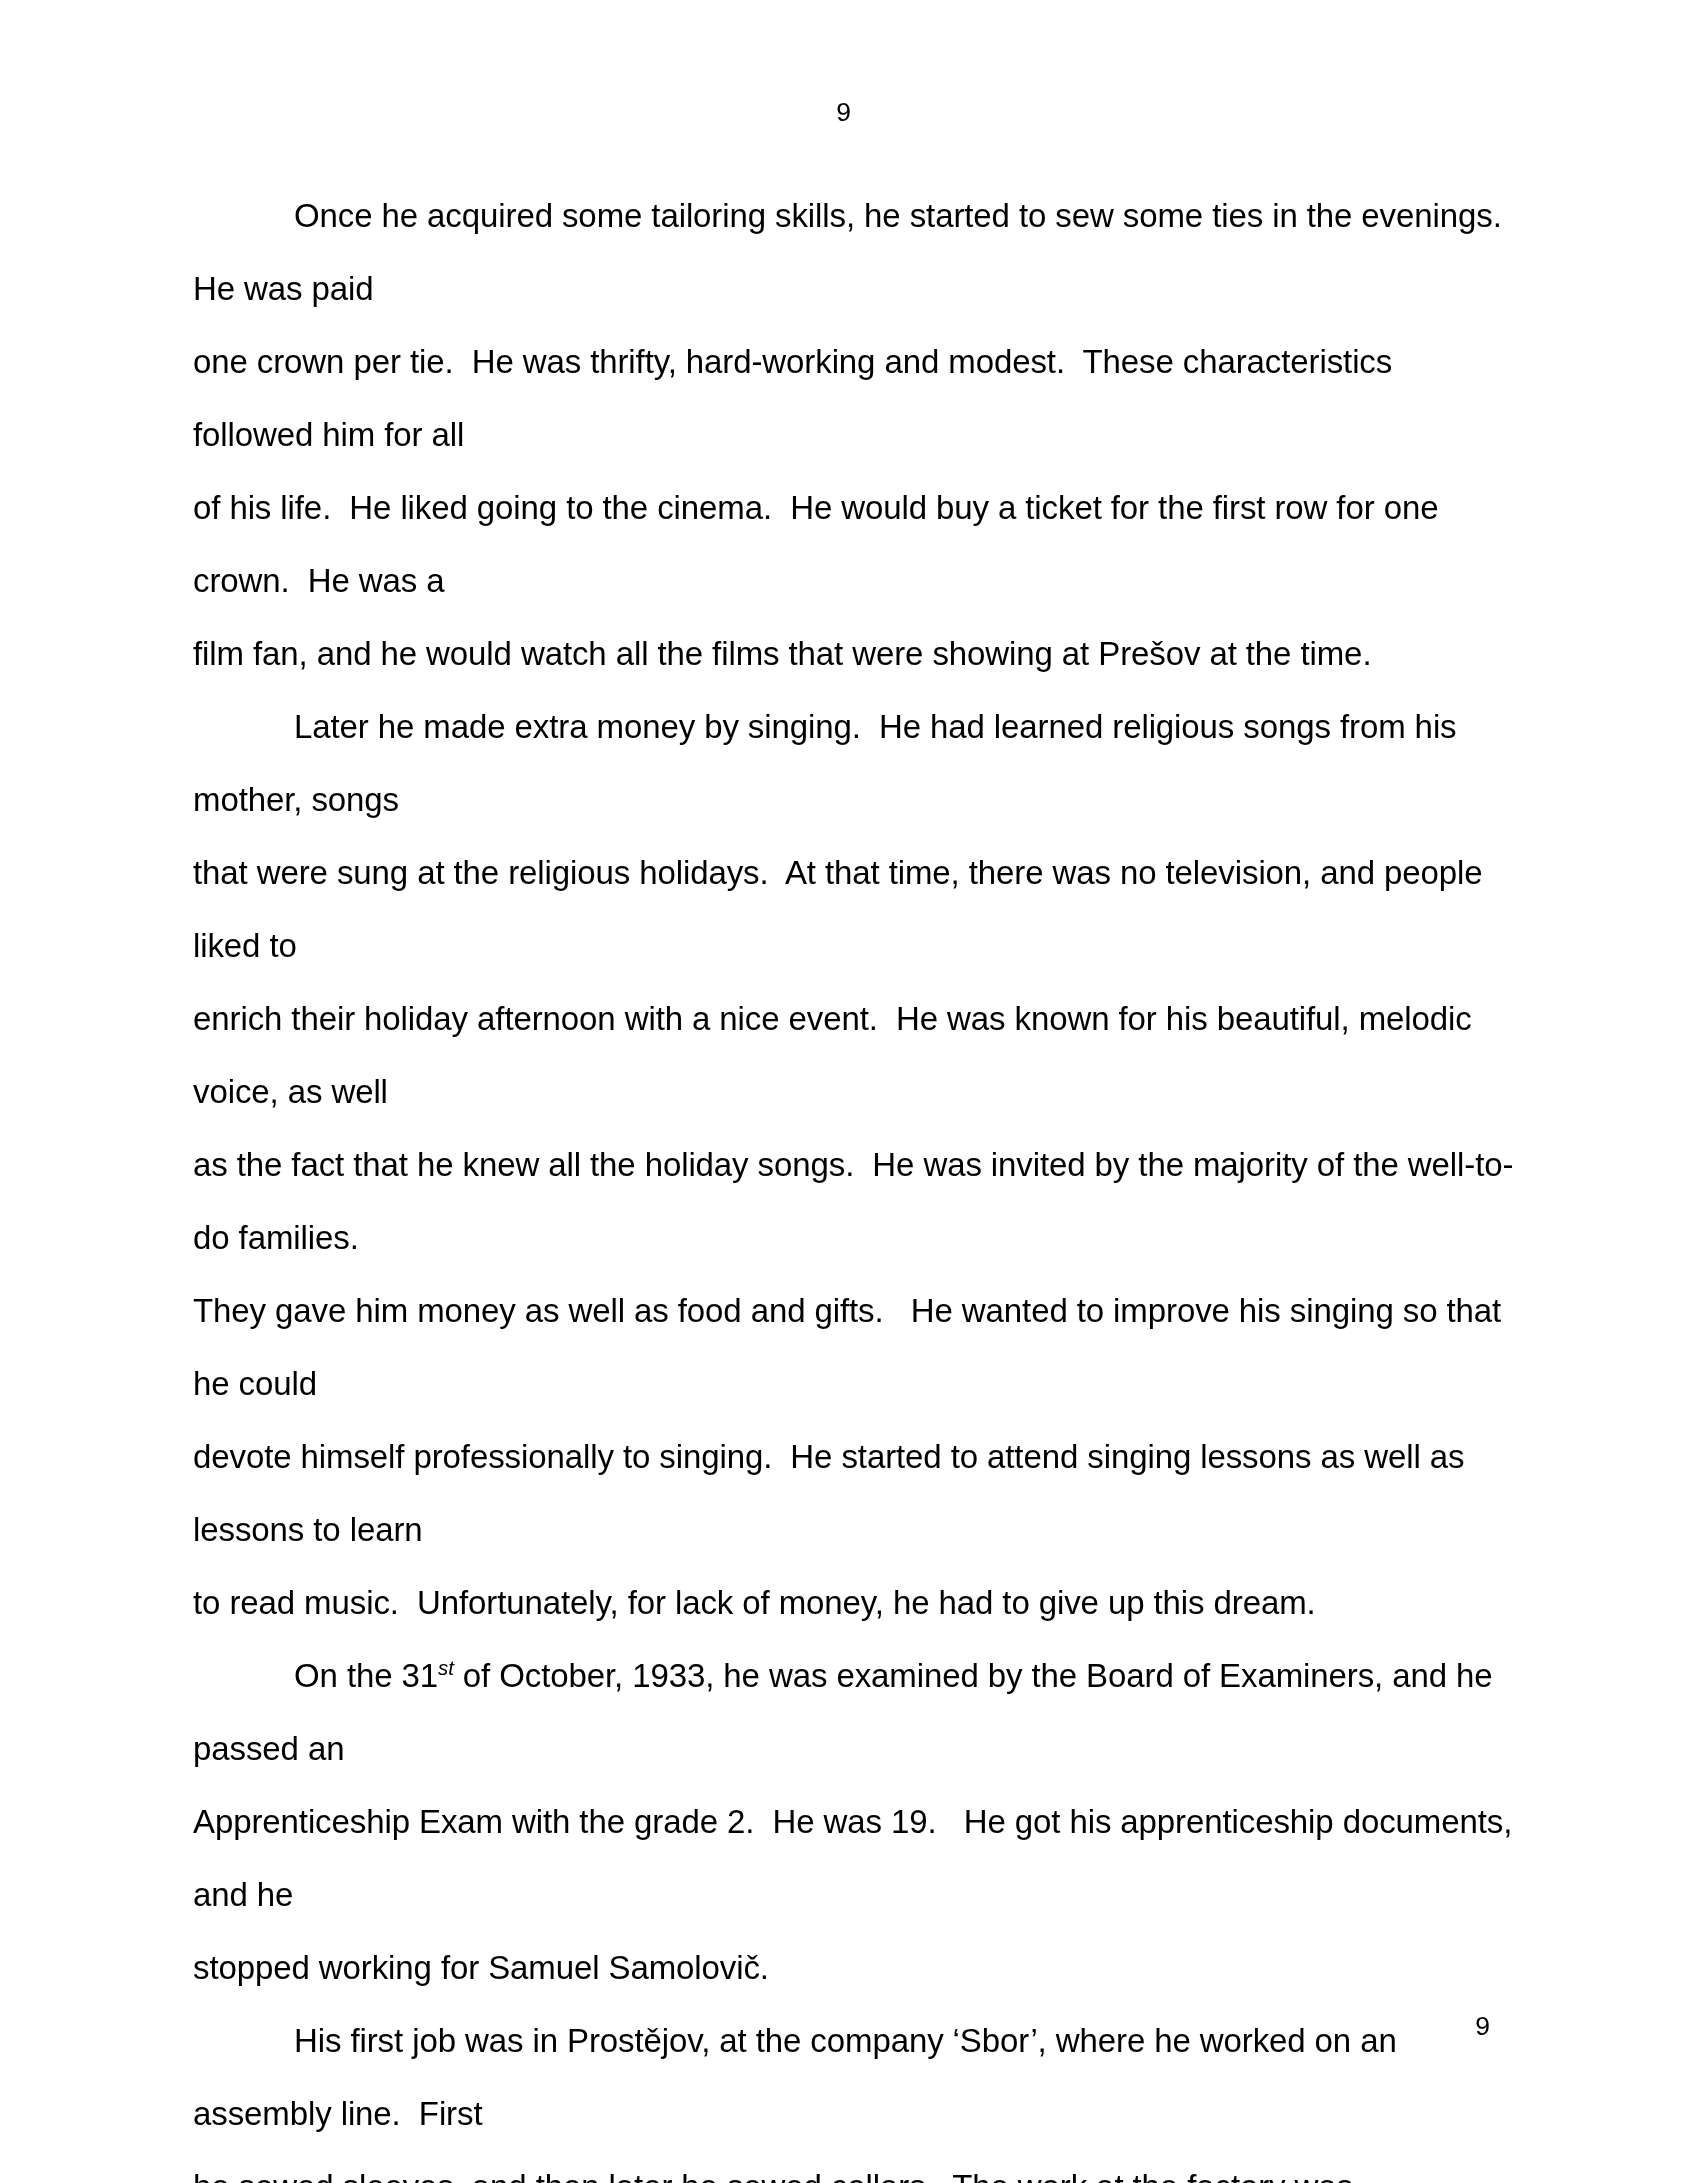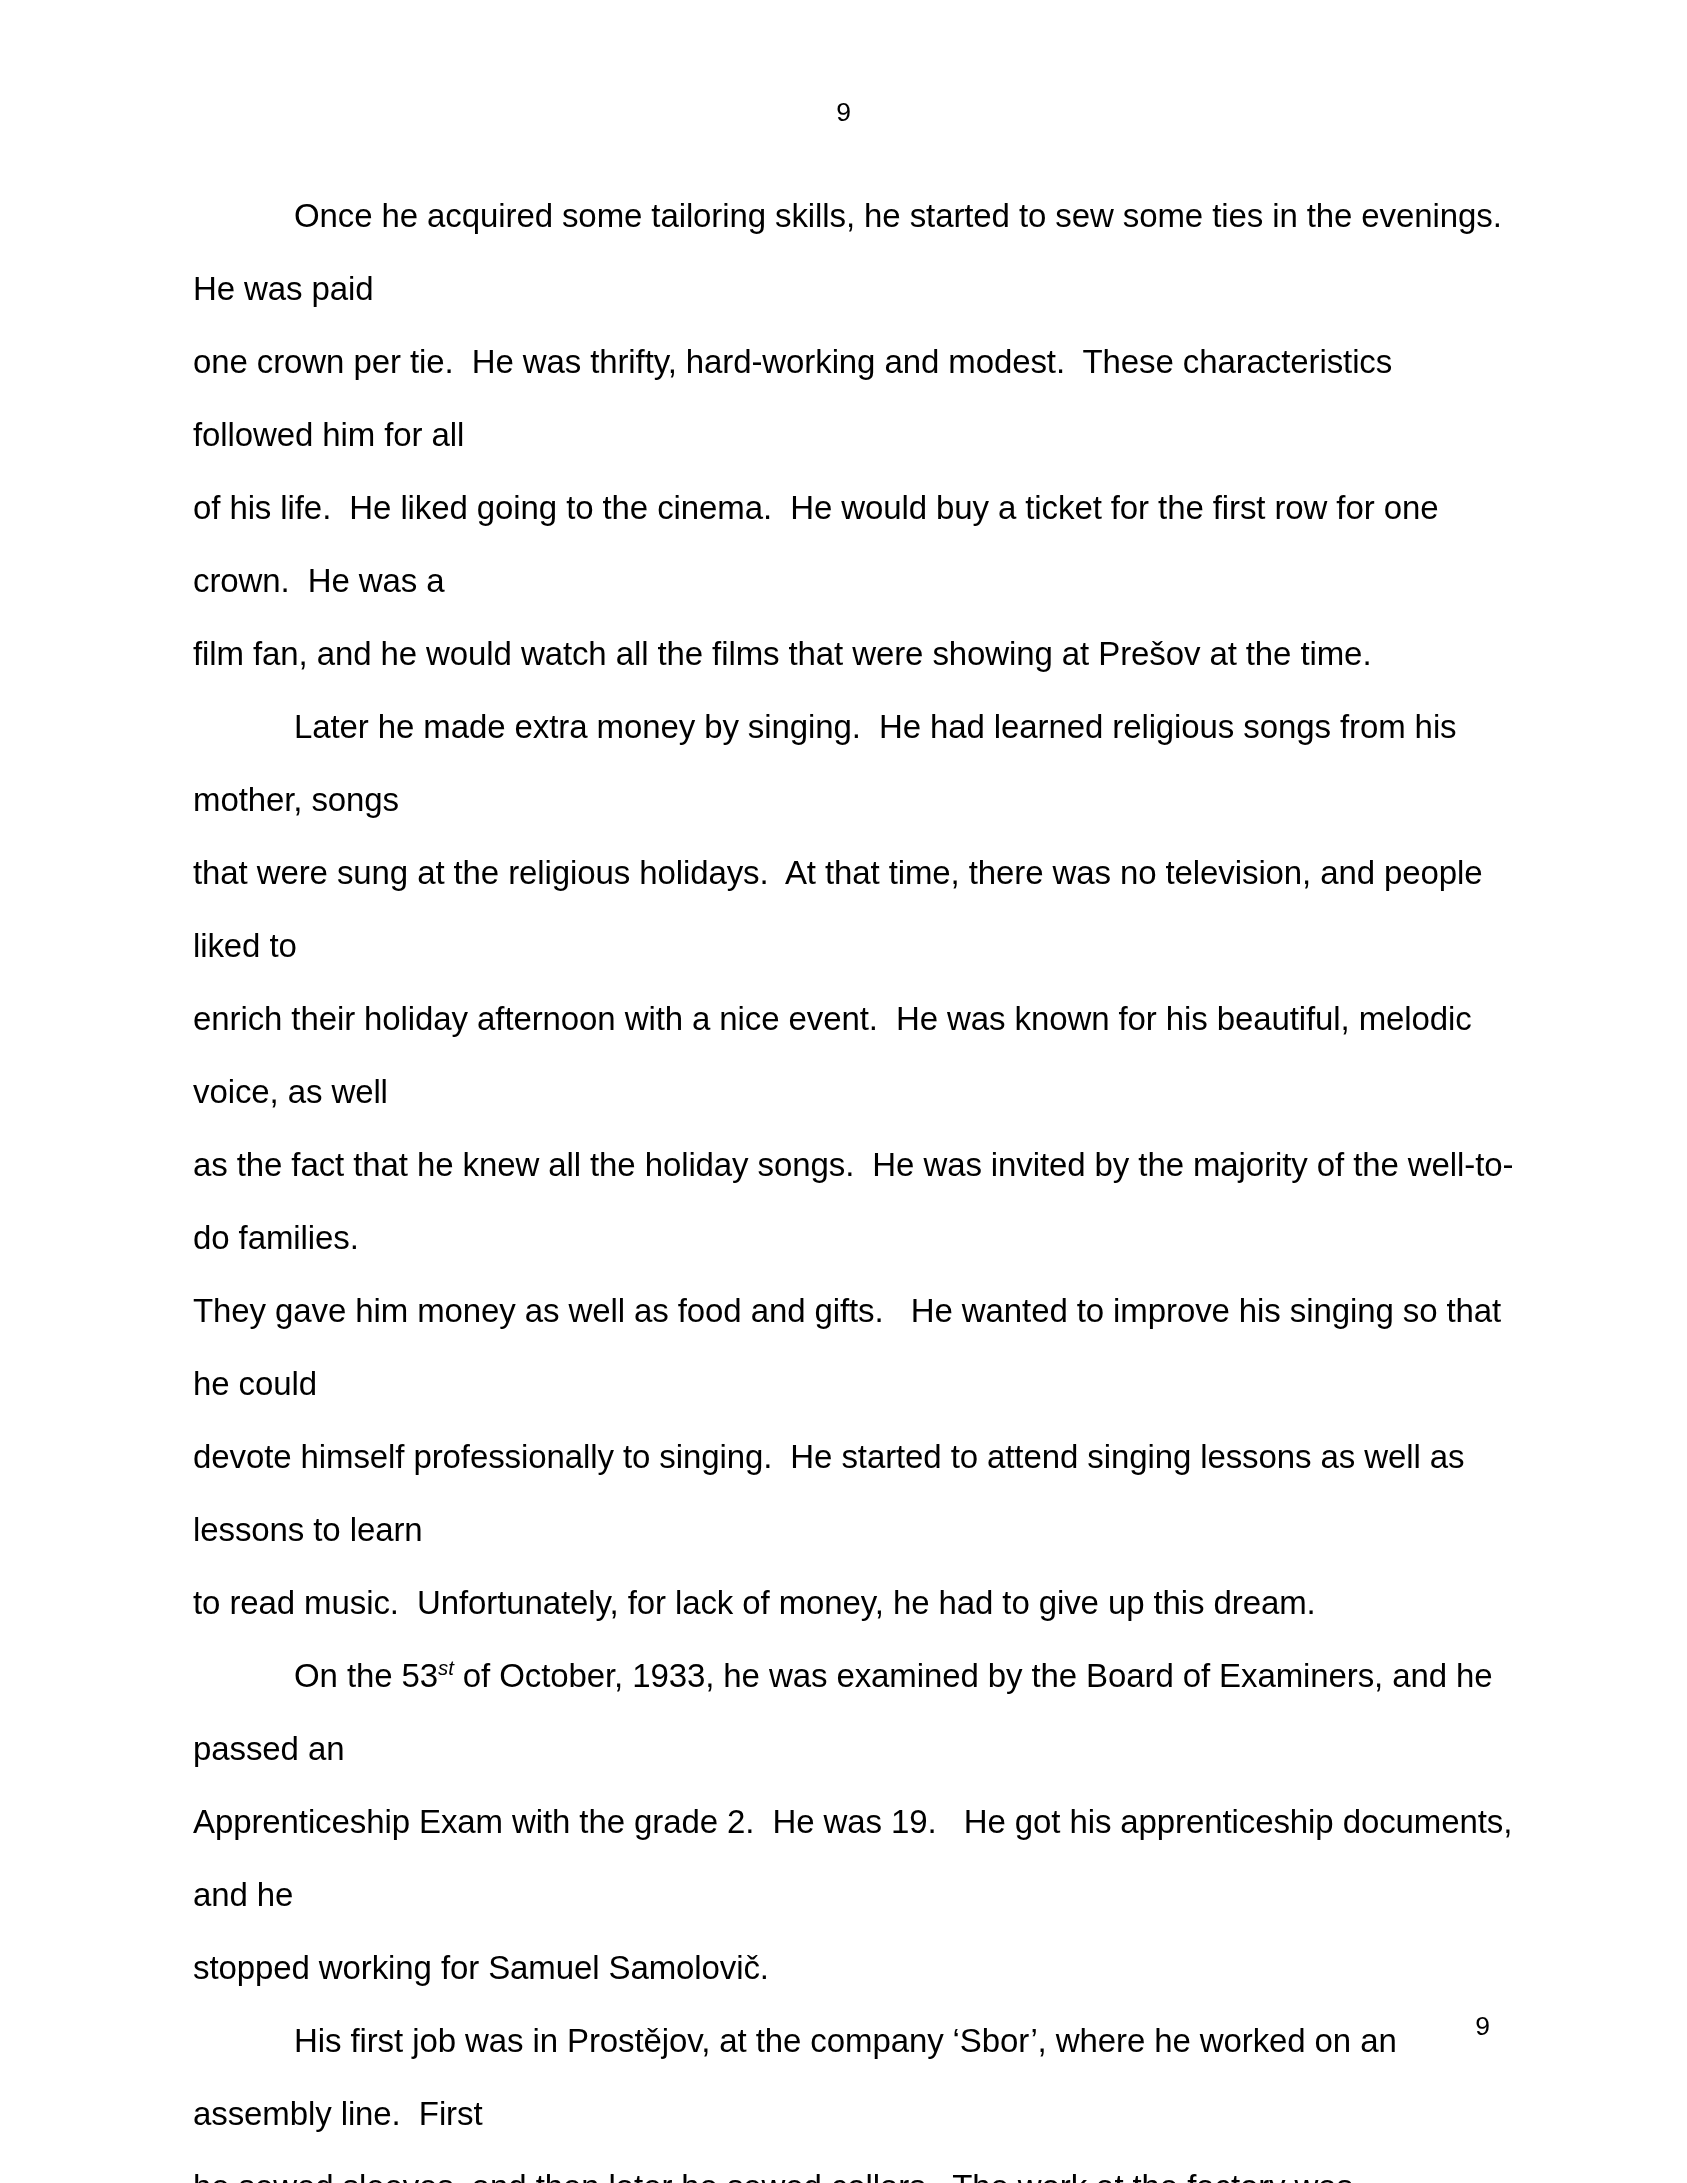--- a/index.html
+++ b/index.html
@@ -70,21 +70,21 @@
 film fan, and he would watch all the films that were showing at Prešov at the time.</p>
 
     <p class="para">Later he made extra money by singing.  He had learned religious songs from his mother, songs
 that were sung at the religious holidays.  At that time, there was no television, and people liked to
 enrich their holiday afternoon with a nice event.  He was known for his beautiful, melodic voice, as well
 as the fact that he knew all the holiday songs.  He was invited by the majority of the well-to-do families.
 They gave him money as well as food and gifts.   He wanted to improve his singing so that he could
 devote himself professionally to singing.  He started to attend singing lessons as well as lessons to learn
 to read music.  Unfortunately, for lack of money, he had to give up this dream.</p>
 
-    <p class="para"><span>On the 53</span><sup>st</sup><span> of October, 1933, he was examined by the Board of Examiners, and he passed an
+    <p class="para"><span>On the 31</span><sup>st</sup><span> of October, 1933, he was examined by the Board of Examiners, and he passed an
 Apprenticeship Exam with the grade 2.  He was 19.   He got his apprenticeship documents, and he
 stopped working for Samuel Samolovič.</span></p>
 
     <p class="para">His first job was in Prostějov, at the company ‘Sbor’, where he worked on an assembly line.  First
 he sewed sleeves, and then later he sewed collars.  The work at the factory was exhausting.  He was not
 satisfied, and thus he left soon.  At that time, there started to be a world-wide economic crisis.  The
 Depression also hit Czechoslovakia.  Many people lost their jobs.  Production stagnated, and buying
 power in the market rapidly decreased.  It was reflected in the tailor’s sector as well.  Private tailors’
 workshop had fewer orders.  Not even ladies’ tailors had enough work to do.  Only in the spring and in
 the autumn season was the situation slightly better.  It was a hard time for tailors’ apprentices who

